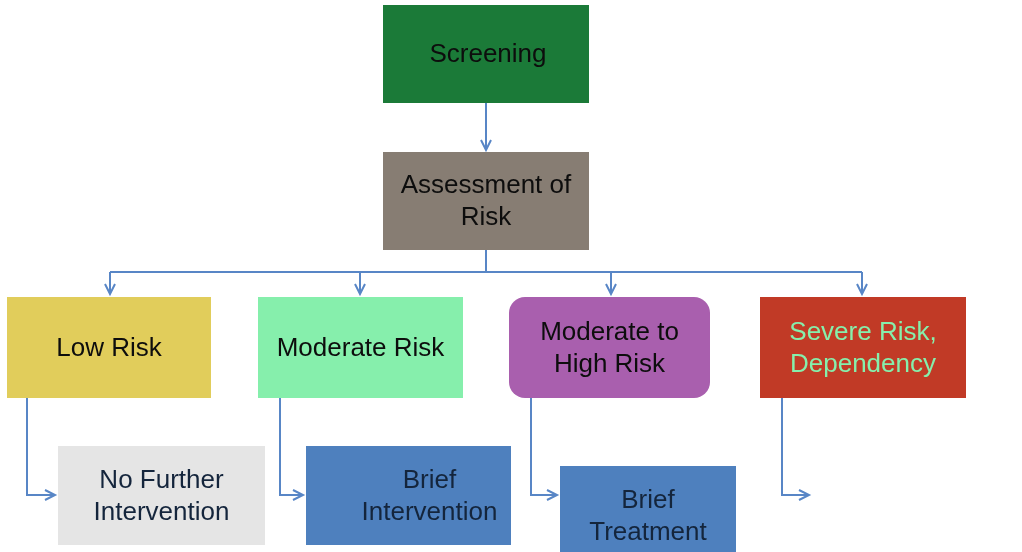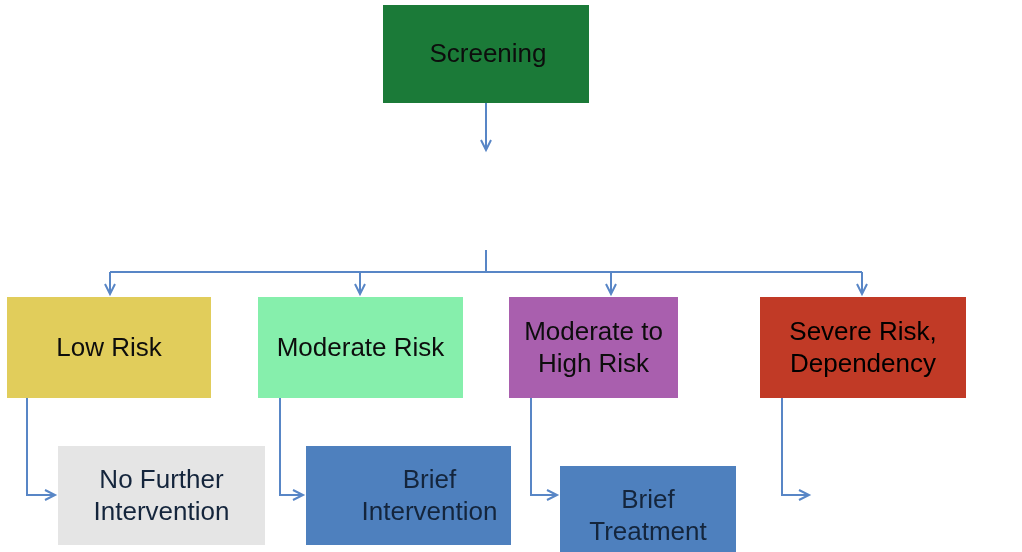--- a/index.html
+++ b/index.html
@@ -44,21 +44,21 @@
     white-space: pre-line;
     font-size: 26px;
     line-height: 1.22;
     color: #0d0d0d;
   }
   
   #node-screening          { left: 383px; top:   5px; width: 206px; height:  98px; padding-left: 8px; }
   #node-assessment         { left: 383px; top: 152px; width: 206px; height:  98px; }
   #node-low-risk           { left:   7px; top: 297px; width: 204px; height: 101px; }
   #node-moderate-risk      { left: 258px; top: 297px; width: 205px; height: 101px; }
-  #node-moderate-high-risk { left: 509px; top: 297px; width: 169px; height: 101px; }
+  #node-moderate-high-risk { left: 509px; top: 297px; width: 201px; height: 101px; border-radius: 16px; }
   #node-severe-risk        { left: 760px; top: 297px; width: 206px; height: 101px; }
   #node-no-further         { left:  58px; top: 446px; width: 207px; height:  99px; }
   #node-brief-intervention { left: 306px; top: 446px; width: 205px; height:  99px; }
   #node-brief-treatment    { left: 560px; top: 466px; width: 176px; height:  99px; }
   #node-referral           { left: 812px; top: 446px; width: 204px; height:  99px; }
 </style>
 </head>
 <body>
 
 <div id="canvas">
@@ -83,36 +83,40 @@
     <path class="edge" d="M27,398 L27,495 L55,495" marker-end="url(#arrow)" style="stroke: rgb(88, 134, 198);"></path>
     <path class="edge" d="M280,398 L280,495 L303,495" marker-end="url(#arrow)" style="stroke: rgb(88, 134, 198);"></path>
     <path class="edge" d="M531,398 L531,495 L557,495" marker-end="url(#arrow)" style="stroke: rgb(88, 134, 198);"></path>
     <path class="edge" d="M782,398 L782,495 L809,495" marker-end="url(#arrow)" style="stroke: rgb(88, 134, 198);"></path>
   </svg>
 
   <div id="node-screening" class="node" style="background-color: rgb(27, 122, 56);">
     <span class="node-label" style="color: rgb(13, 13, 13);">Screening</span>
   </div>
 
+  <div id="node-assessment" class="node" style="background-color: rgb(135, 125, 115);">
+    <span class="node-label" style="color: rgb(13, 13, 13);">Assessment of
+Risk</span>
+  </div>
 
   <div id="node-low-risk" class="node" style="background-color: rgb(225, 205, 91);">
     <span class="node-label" style="color: rgb(13, 13, 13);">Low Risk</span>
   </div>
 
   <div id="node-moderate-risk" class="node" style="background-color: #86efac;">
     <span class="node-label" style="color: rgb(13, 13, 13);">Moderate Risk</span>
   </div>
 
   <div id="node-moderate-high-risk" class="node" style="background-color: rgb(169, 95, 174);">
     <span class="node-label" style="color: rgb(13, 13, 13);">Moderate to
 High Risk</span>
   </div>
 
   <div id="node-severe-risk" class="node" style="background-color: rgb(193, 58, 38);">
-    <span class="node-label" style="color: #000000;">Severe Risk,
+    <span class="node-label" style="color: #86efac;">Severe Risk,
 Dependency</span>
   </div>
 
   <div id="node-no-further" class="node" style="background-color: #e5e5e5;">
     <span class="node-label" style="color: rgb(20, 37, 60);">No Further
 Intervention</span>
   </div>
 
   <div id="node-brief-intervention" class="node" style="background-color: rgb(78, 128, 190); padding-left: 46px;">
     <span class="node-label" style="color: rgb(20, 37, 60);">Brief

